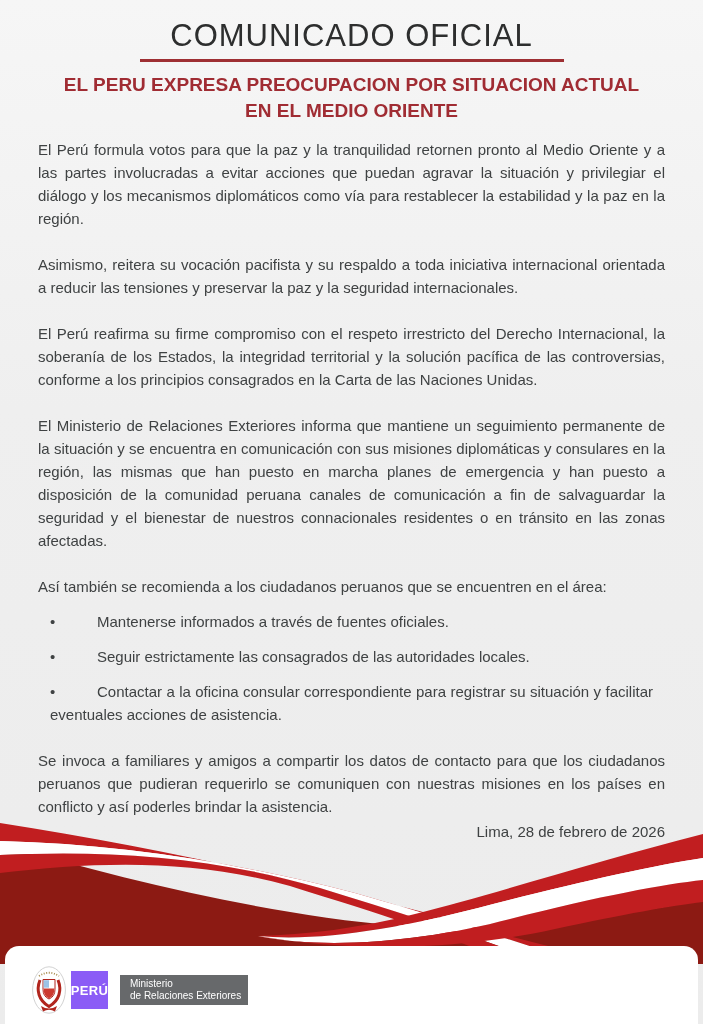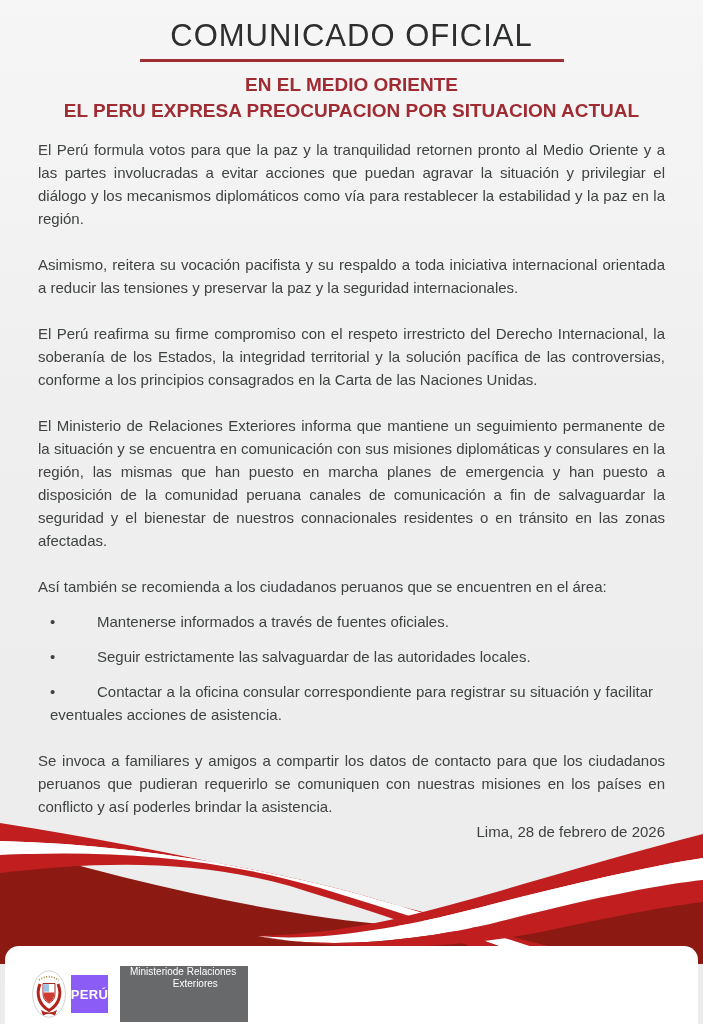--- a/index.html
+++ b/index.html
@@ -66,52 +66,52 @@
   .coat{width:34px;height:48px;margin-right:5px;}
   .brand-square{
     width:37px;height:38px;
     background:#8b5cf6;
     color:#ffffff;
     display:flex;align-items:center;justify-content:center;
     font-size:13px;font-weight:700;letter-spacing:0.3px;
     margin-right:12px;
   }
   .ministry-plate{
-    width:128px;height:56px;
+    width:128px;height:30px;
     background:#67696b;
     color:#ffffff;
-    display:flex;justify-content:center;
+    display:flex;flex-direction:column;justify-content:center;
     padding-left:10px;box-sizing:border-box;
     font-size:10px;line-height:12px;
   }
 </style>
 </head>
 <body>
 
 <div class="page">
 
   <div class="content">
 
     <div class="doc-title">COMUNICADO OFICIAL</div>
     <div class="title-rule"></div>
 
     <div class="subtitle">
+      <div>EL PERU EXPRESA PREOCUPACION POR SITUACION ACTUAL</div>
       <div>EN EL MEDIO ORIENTE</div>
-      <div>EL PERU EXPRESA PREOCUPACION POR SITUACION ACTUAL</div>
     </div>
 
     <p class="bodytext first">El Perú formula votos para que la paz y la tranquilidad retornen pronto al Medio Oriente y a las partes involucradas a evitar acciones que puedan agravar la situación y privilegiar el diálogo y los mecanismos diplomáticos como vía para restablecer la estabilidad y la paz en la región.</p>
     <p class="bodytext">Asimismo, reitera su vocación pacifista y su respaldo a toda iniciativa internacional orientada a reducir las tensiones y preservar la paz y la seguridad internacionales.</p>
     <p class="bodytext">El Perú reafirma su firme compromiso con el respeto irrestricto del Derecho Internacional, la soberanía de los Estados, la integridad territorial y la solución pacífica de las controversias, conforme a los principios consagrados en la Carta de las Naciones Unidas.</p>
     <p class="bodytext">El Ministerio de Relaciones Exteriores informa que mantiene un seguimiento permanente de la situación y se encuentra en comunicación con sus misiones diplomáticas y consulares en la región, las mismas que han puesto en marcha planes de emergencia y han puesto a disposición de la comunidad peruana canales de comunicación a fin de salvaguardar la seguridad y el bienestar de nuestros connacionales residentes o en tránsito en las zonas afectadas.</p>
 
     <p class="bodytext">Así también se recomienda a los ciudadanos peruanos que se encuentren en el área:</p>
 
     <p class="bodytext bullet-item"><span class="bullet-marker">•</span><span>Mantenerse informados a través de fuentes oficiales.</span></p>
-    <p class="bodytext bullet-item"><span class="bullet-marker">•</span><span>Seguir estrictamente las salvaguardar de las autoridades locales.</span></p>
+    <p class="bodytext bullet-item"><span class="bullet-marker">•</span><span>Seguir estrictamente las consagrados de las autoridades locales.</span></p>
     <p class="bodytext bullet-item"><span class="bullet-marker">•</span><span>Contactar a la oficina consular correspondiente para registrar su situación y facilitar eventuales acciones de asistencia.</span></p>
 
     <p class="bodytext">Se invoca a familiares y amigos a compartir los datos de contacto para que los ciudadanos peruanos que pudieran requerirlo se comuniquen con nuestras misiones en los países en conflicto y así poderles brindar la asistencia.</p>
 
     <p class="dateline">Lima, 28 de febrero de 2026</p>
   </div>
 
   <svg class="wave" viewBox="0 0 703 146" preserveAspectRatio="none" aria-hidden="true">
 
     <path d="M0,26 C120,60 260,96 400,108 C430,110 445,111 460,110 C560,106 650,92 703,82 L703,146 L0,146 Z" fill="#8c1a13"></path>

